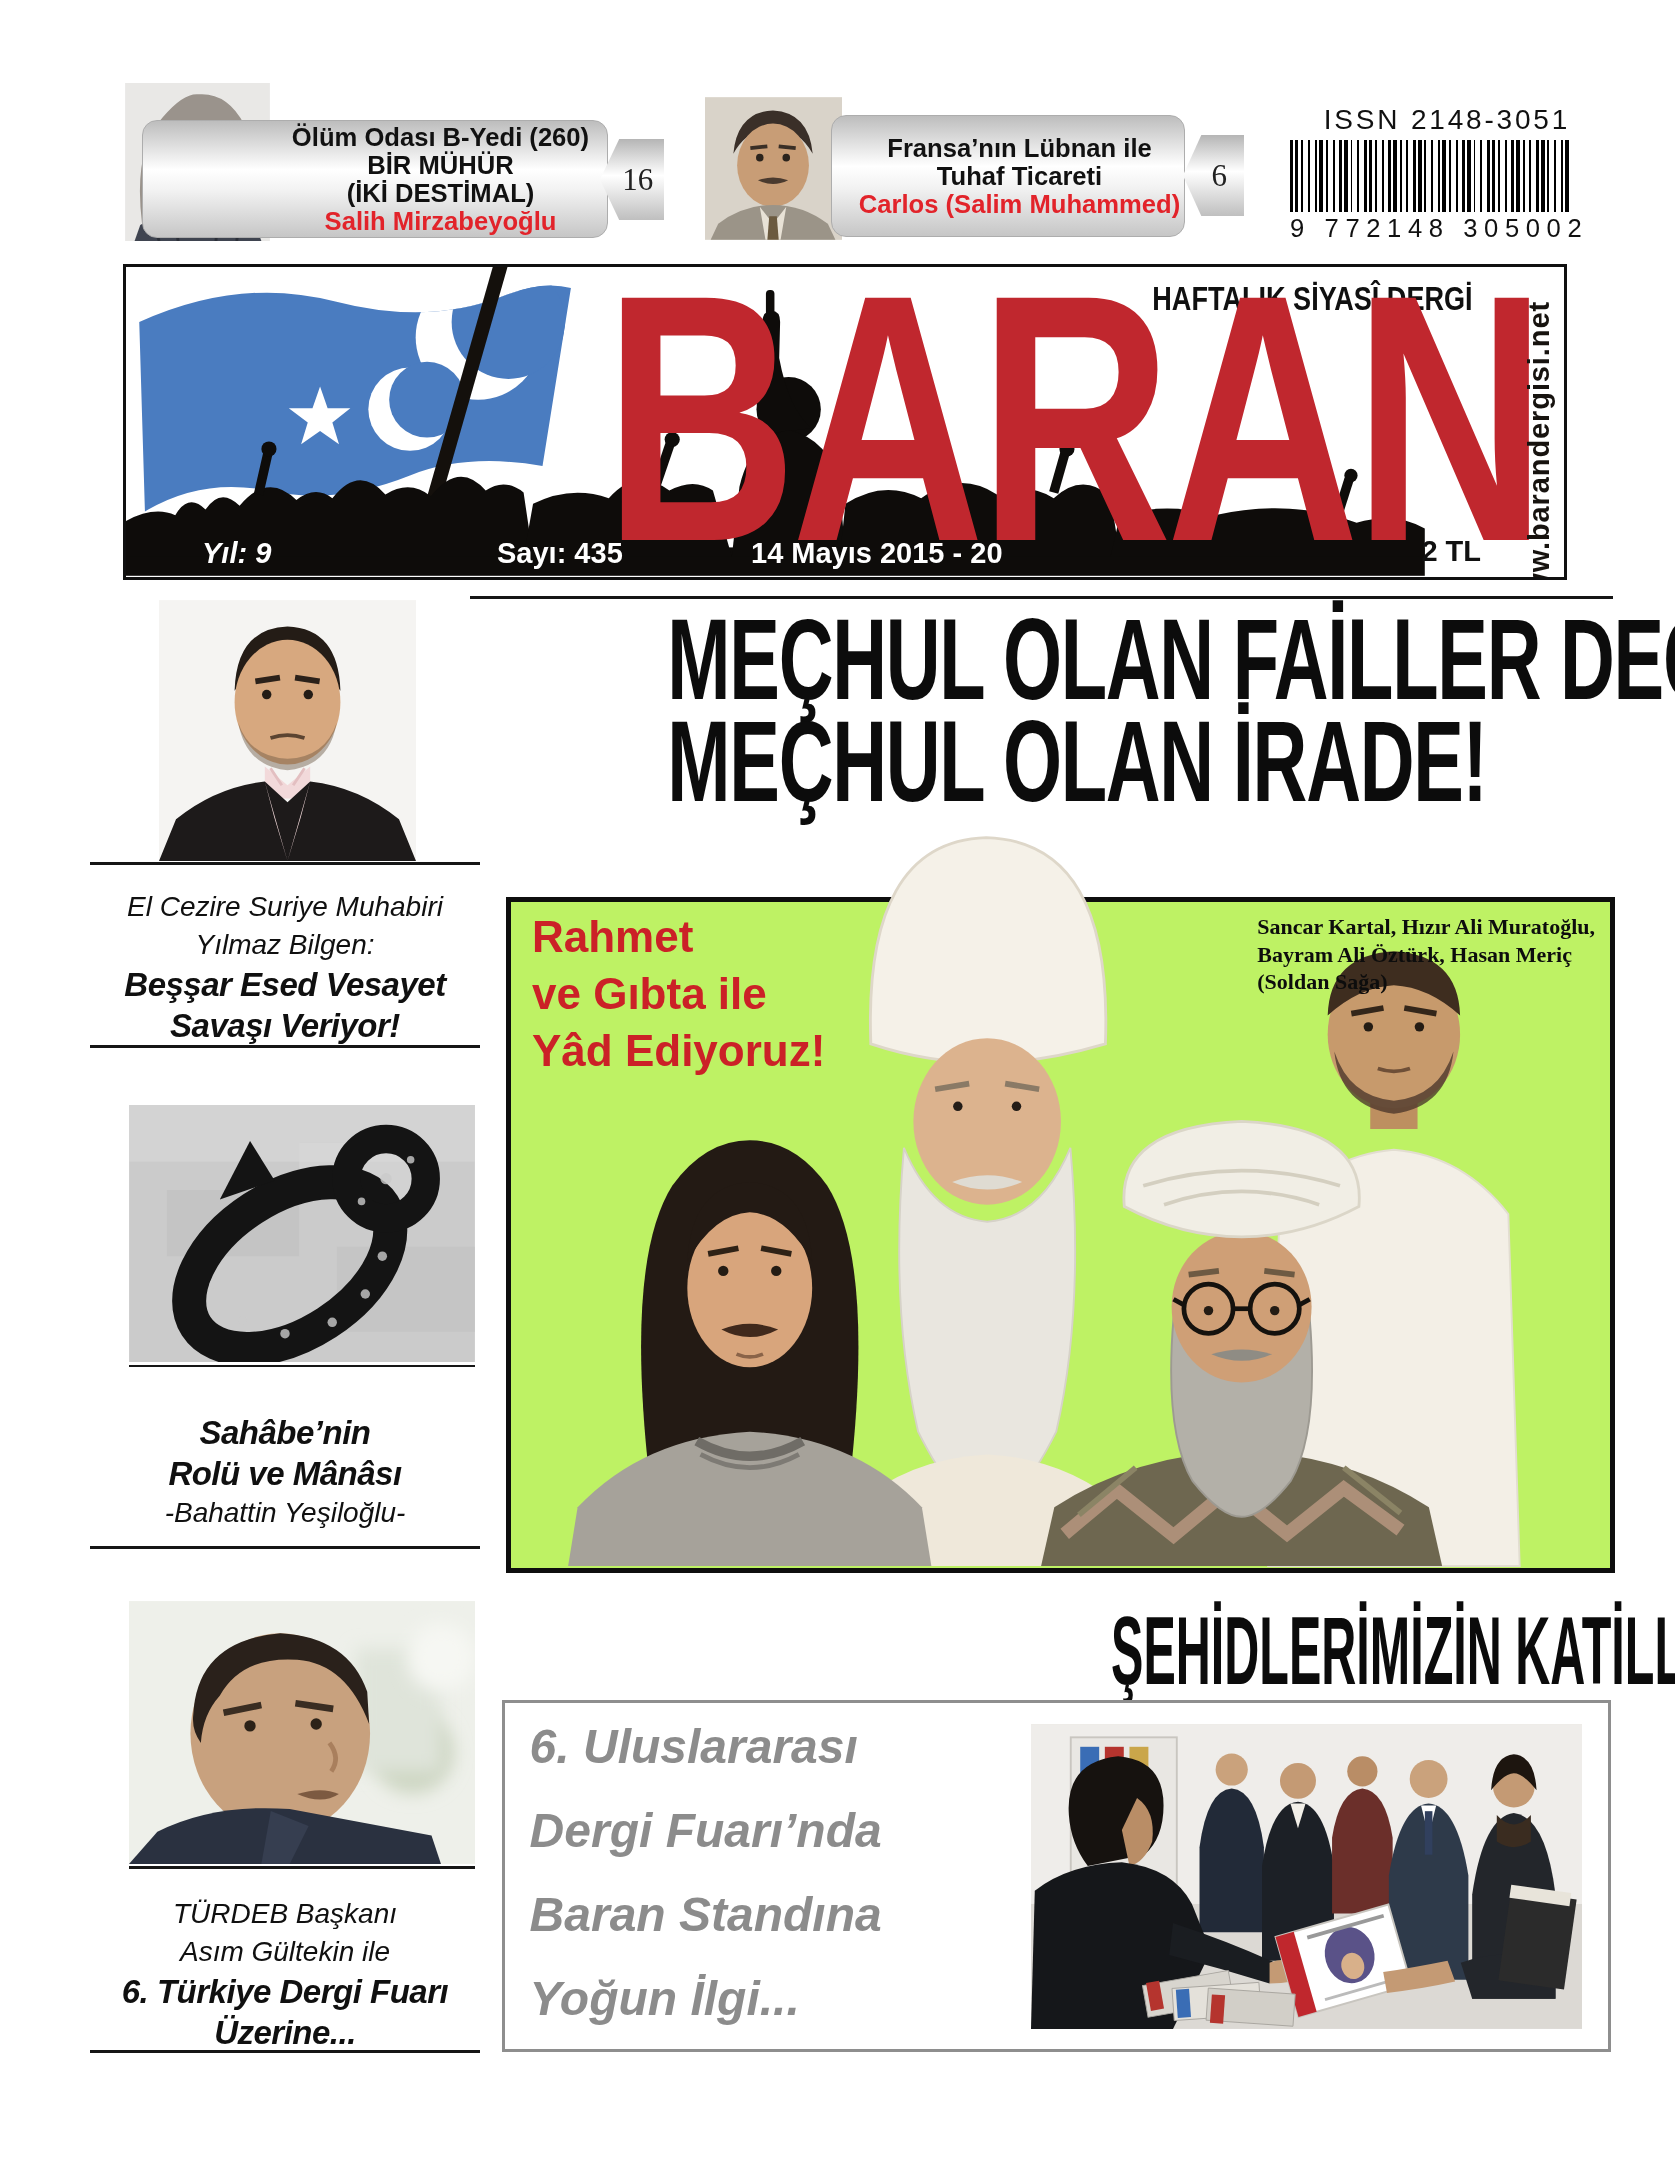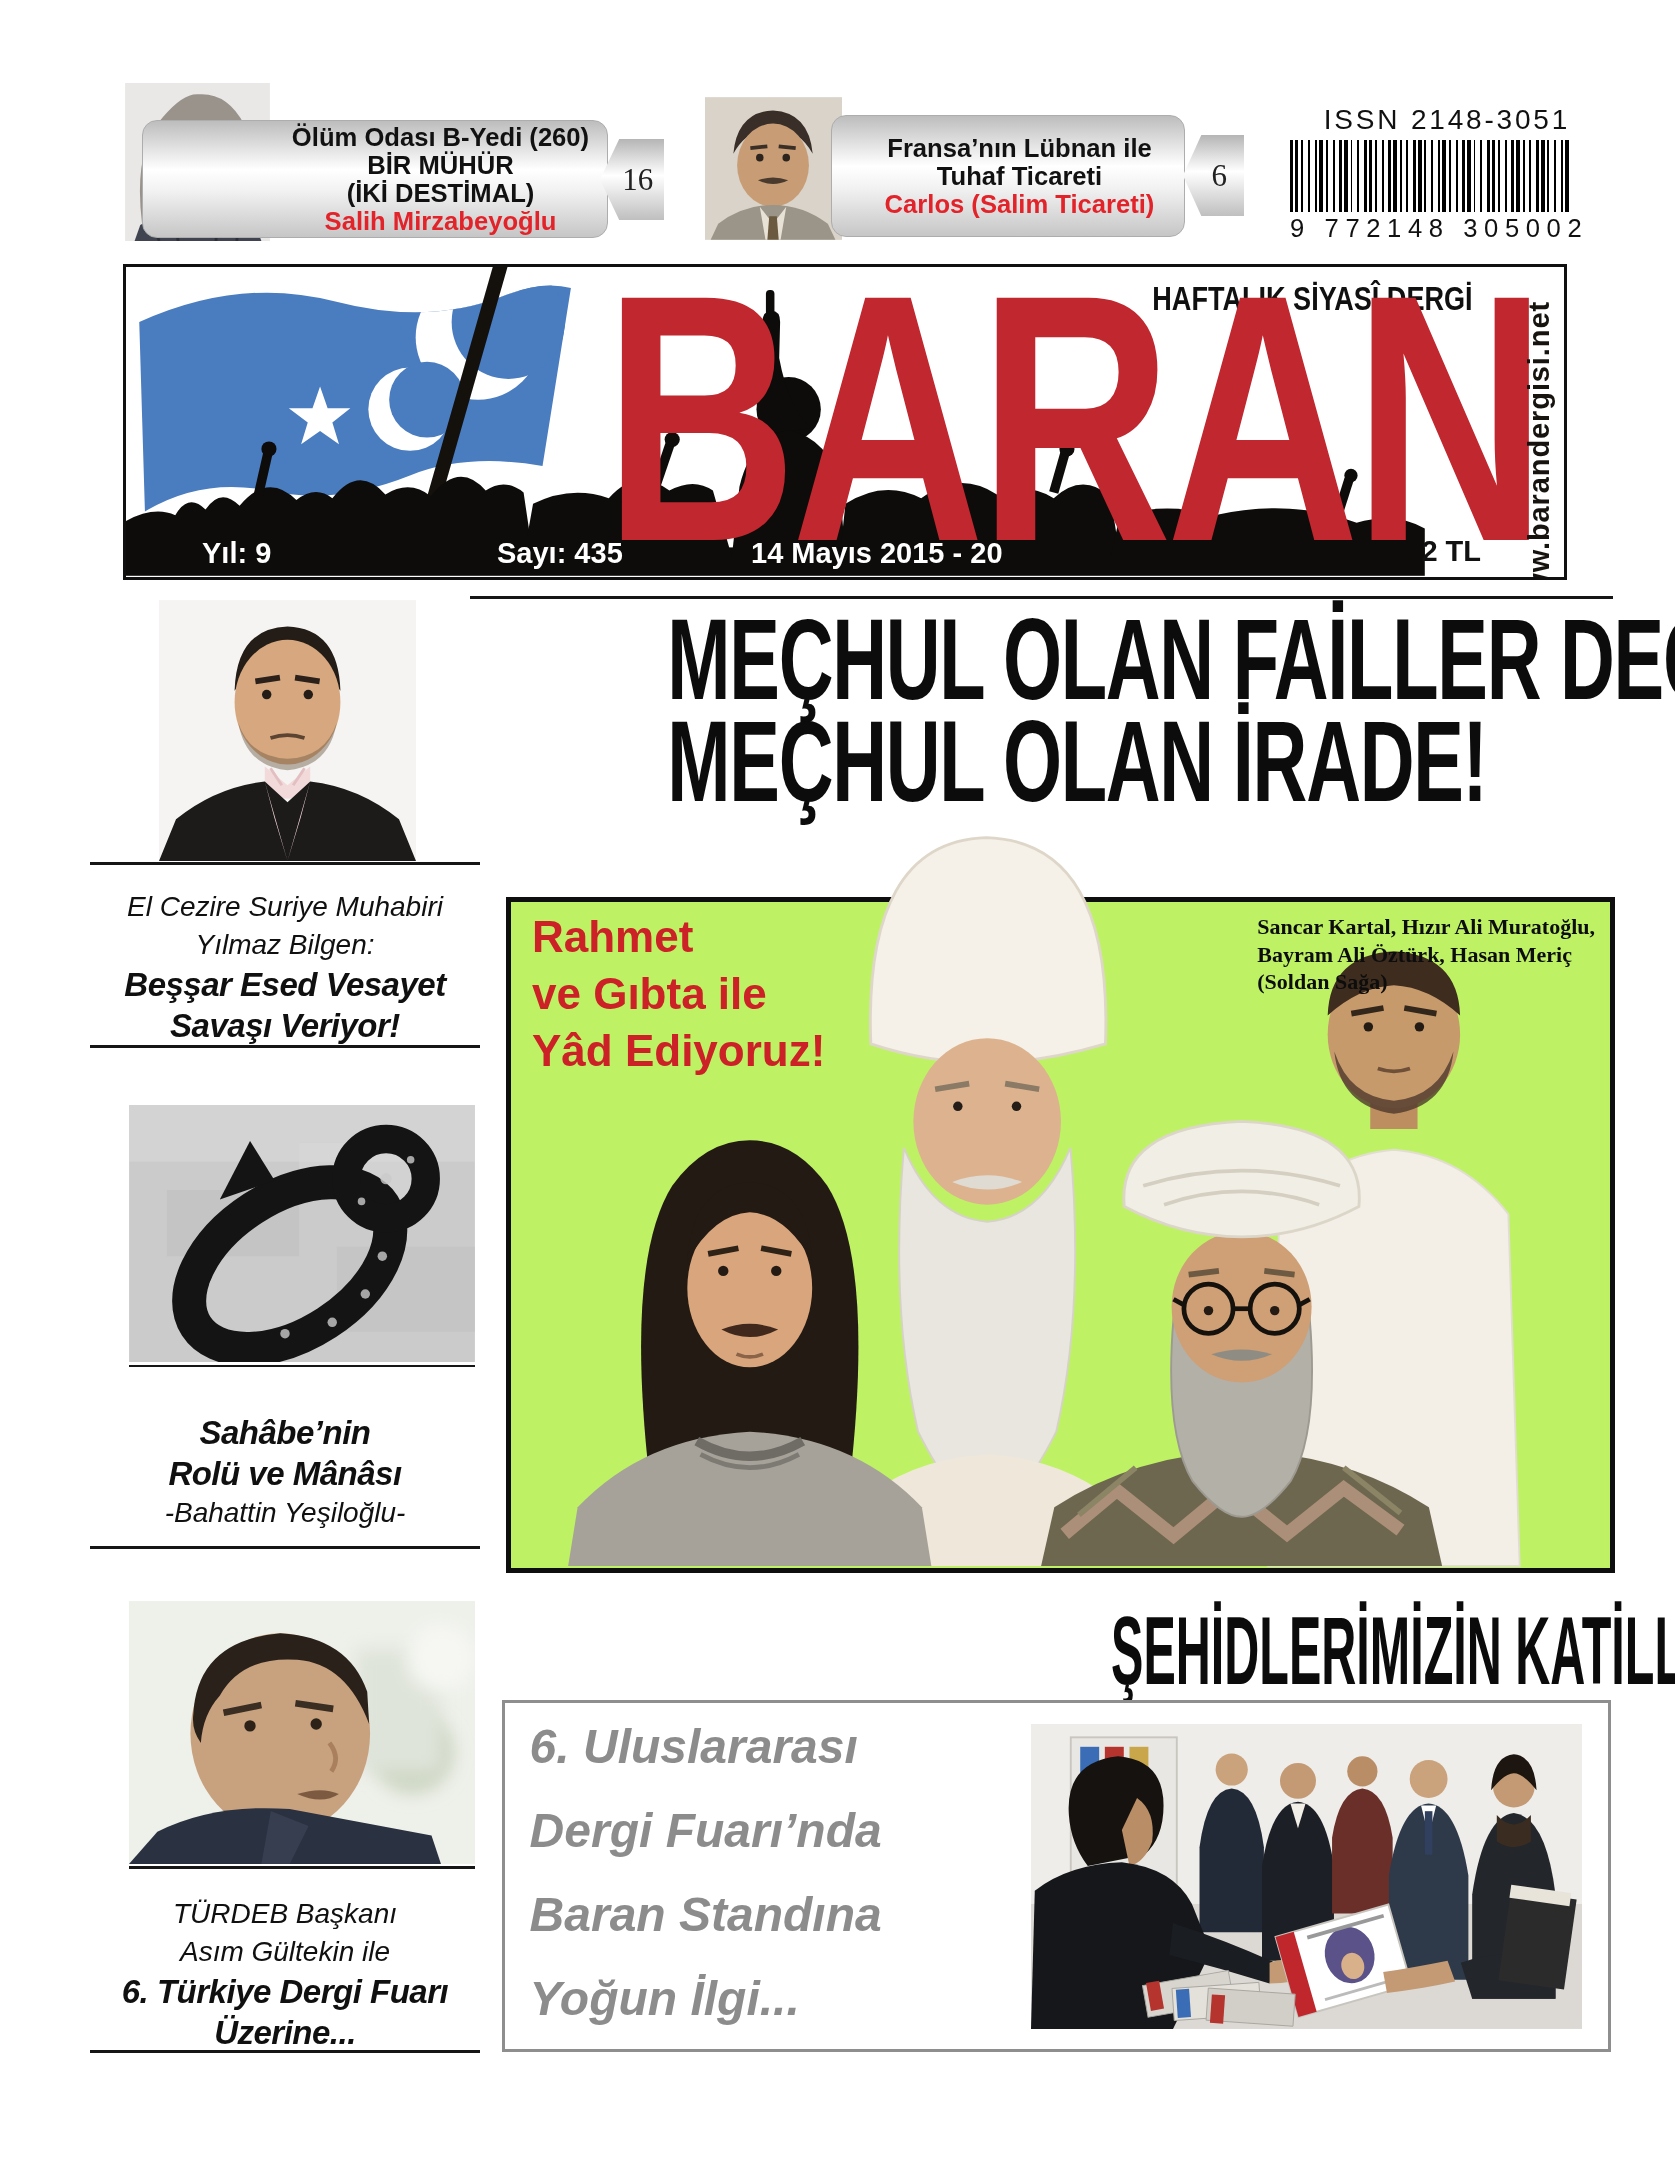--- a/index.html
+++ b/index.html
@@ -95,21 +95,21 @@
         <circle cx="86" cy="64" r="4" fill="#2c241d"></circle>
       <path d="M48,54 L66,52 M78,52 L96,54" stroke="#3a2f26" stroke-width="4"></path>
       <path d="M6,151 L14,134 Q40,114 72,114 Q104,114 130,134 L138,151 Z" fill="#9b9488"></path>
       <path d="M58,116 L72,134 L86,116 L80,151 L64,151 Z" fill="#e8e2d6"></path>
       <path d="M68,126 L76,126 L78,151 L66,151 Z" fill="#6b5a3f"></path>
     </svg>
   </div>
   <div class="tbar" style="left:831px;top:115px;width:354px;height:122px;padding-left:23px;">
     <div class="tl">Fransa’nın Lübnan ile</div>
     <div class="tl">Tuhaf Ticareti</div>
-    <div class="au" style="color:#e2232a;">Carlos (Salim Ticareti)</div>
+    <div class="au" style="color:#e2232a;">Carlos (Salim Muhammed)</div>
   </div>
   <div class="tarrow" style="left:1183px;top:135px;width:61px;height:81px;">
     <span>6</span>
   </div>
 
   <div class="bc" style="left:1290px;top:104px;width:280px;">
     <div class="issn">ISSN 2148-3051</div>
     <div class="bars"></div>
     <div class="digits">9 772148 305002</div>
   </div>
@@ -148,21 +148,21 @@
         </g>
         <circle cx="151" cy="192" r="8"></circle>
           <circle cx="577" cy="182" r="8"></circle>
         <circle cx="994" cy="192" r="8"></circle>
           <circle cx="1294" cy="220" r="7"></circle>
       </g>
     </svg>
     <div class="tagline">HAFTALIK SİYASÎ DERGİ</div>
     <div class="baran">BARAN</div>
     <div class="site">www.barandergisi.net</div>
-    <div class="mwhite" style="left:76px;">Yıl: 9</div>
+    <div class="mwhite" style="left:76px;font-style:italic;">Yıl: 9</div>
     <div class="mwhite" style="left:371px;">Sayı: 435</div>
     <div class="mwhite" style="left:625px;">14 Mayıs 2015 - 20</div>
     <div class="mprice">2 TL</div>
   </div>
 
   <div class="hr" style="left:470px;top:596px;width:1143px;height:2.8px;"></div>
   <div class="abs" style="left:473px;top:608px;width:1143px;text-align:center;">
     <span class="bigline">MEÇHUL OLAN FAİLLER DEĞİL;</span>
     <span class="bigline">MEÇHUL OLAN İRADE!</span>
   </div>

